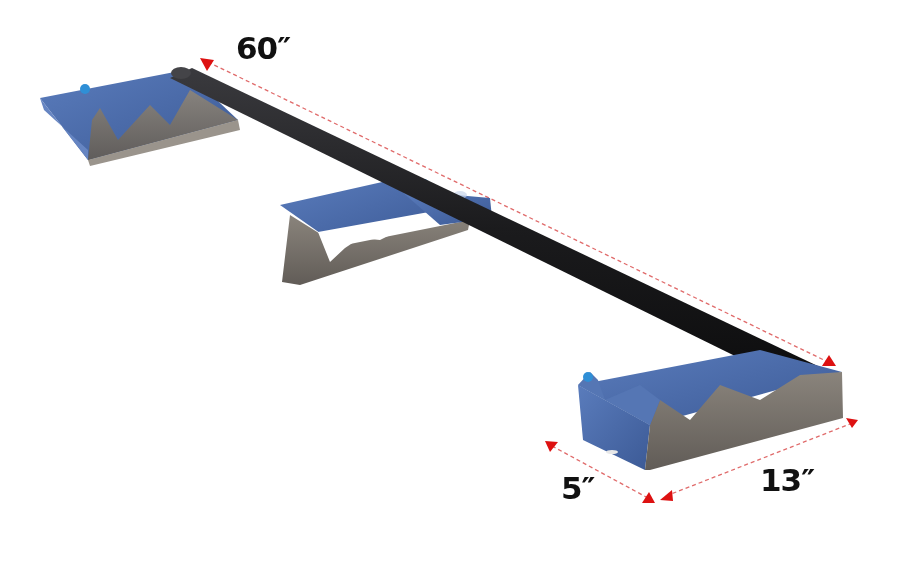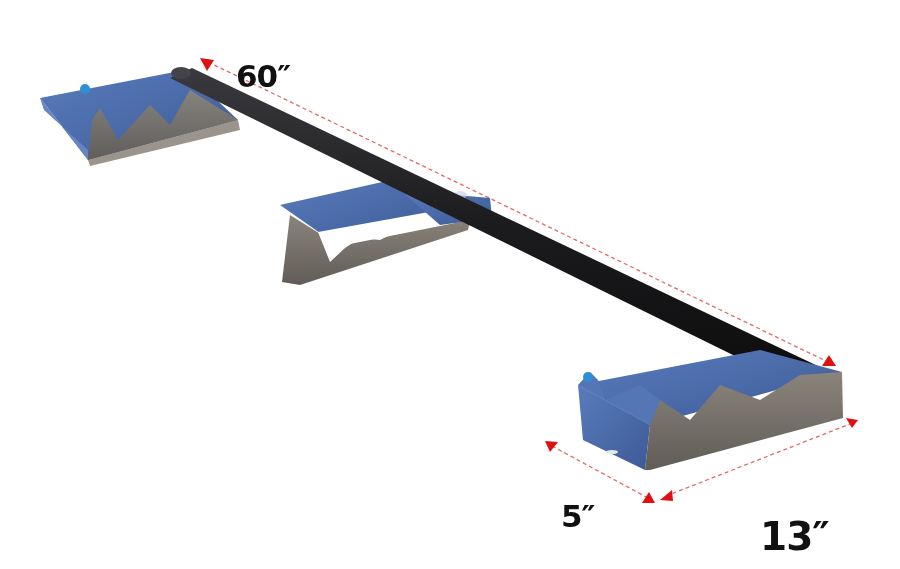--- a/index.html
+++ b/index.html
@@ -1,21 +1,21 @@
 <!DOCTYPE html>
 <html><head>
   <meta charset="utf-8">
   <style>
     html, body { margin: 0; padding: 0; background: #ffffff; }
     .canvas { position: relative; width: 900px; height: 569px; overflow: hidden; background: #ffffff; }
     svg { position: absolute; left: 0; top: 0; }
-    .dim-label { position: absolute; font-family: "DejaVu Sans", sans-serif; font-weight: bold; color: #111111; letter-spacing: -1px; margin-top: 28px; }
+    .dim-label { position: absolute; font-family: "DejaVu Sans", sans-serif; font-weight: bold; color: #111111; letter-spacing: -1px; }
     .dim-60 { left: 236px; top: 30px; font-size: 31px; }
     .dim-5 { left: 561px; top: 470px; font-size: 31px; }
-    .dim-13 { left: 760px; top: 486px; font-size: 39px; }
+    .dim-13 { left: 760px; top: 462px; font-size: 31px; }
   </style>
 </head>
 <body>
 
 <div class="canvas">
   <svg width="900" height="569" viewBox="0 0 900 569">
     <defs>
       <linearGradient id="barGrad" x1="0" y1="0" x2="0" y2="1">
         <stop offset="0" stop-color="#3a3a3e"></stop>
         <stop offset="0.5" stop-color="#1b1b1d"></stop>

